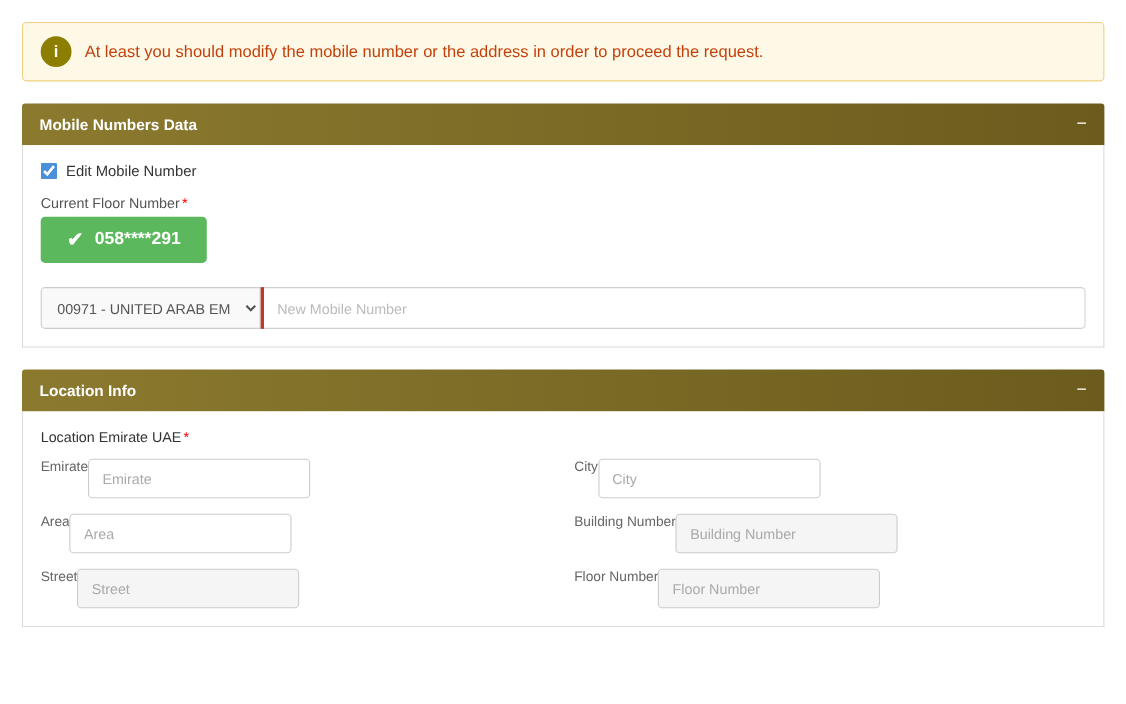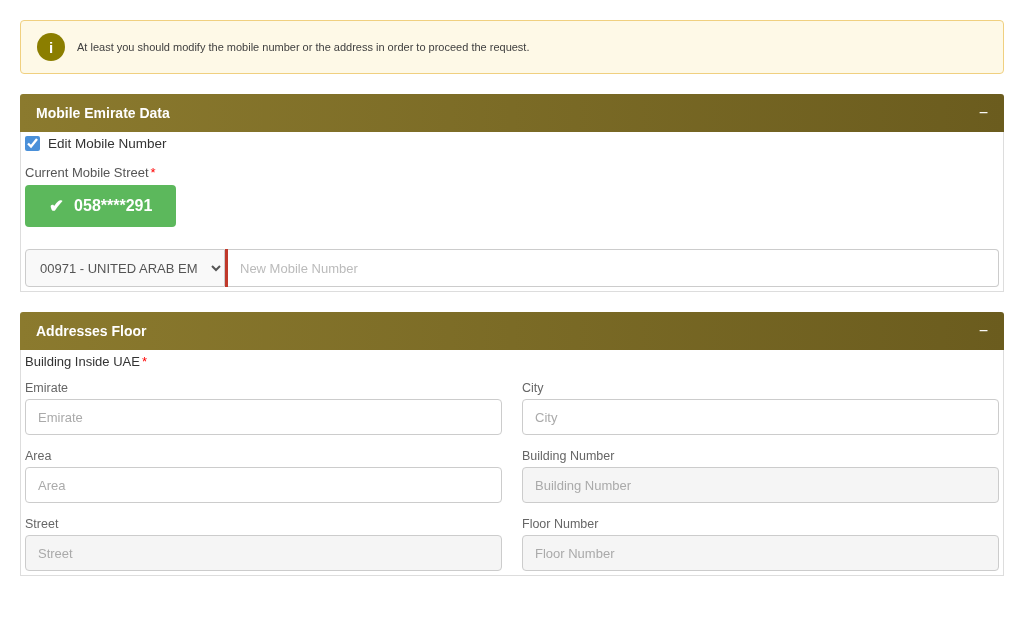--- a/index.html
+++ b/index.html
@@ -35,22 +35,22 @@
       border-radius: 50%;
       display: flex;
       align-items: center;
       justify-content: center;
       color: #fff;
       font-weight: bold;
       font-size: 15px;
       flex-shrink: 0;
     }
     .alert-text {
-      color: #404040;
-      font-size: 11px;
+      color: #c2410c;
+      font-size: 15px;
     }
 
     
     .section-header {
       background: linear-gradient(to right, #8b7a2e, #6b5c1e);
       color: #fff;
       padding: 10px 16px;
       display: flex;
       justify-content: space-between;
       align-items: center;
@@ -64,21 +64,21 @@
     .section-header .collapse-icon {
       font-size: 16px;
       cursor: pointer;
       color: #fff;
     }
 
     
     .section-body {
       border: 1px solid #ddd;
       border-top: none;
-      padding: 4px;
+      padding: 16px;
       background: #fff;
       margin-bottom: 20px;
     }
 
     
     .checkbox-row {
       display: flex;
       align-items: center;
       gap: 8px;
       margin-bottom: 14px;
@@ -163,21 +163,21 @@
     }
 
     
     .form-grid {
       display: grid;
       grid-template-columns: 1fr 1fr;
       gap: 14px 20px;
     }
     .form-group {
       display: flex;
-      flex-direction: column;
+      flex-direction: row;
     }
     .form-input {
       border: 1px solid #ccc;
       border-radius: 4px;
       padding: 8px 12px;
       font-size: 13px;
       color: #555;
       height: 36px;
       outline: none;
       background: #fff;
@@ -213,60 +213,60 @@
 
   <div class="alert-banner">
     <div class="alert-icon">
       <span>i</span>
     </div>
     <span class="alert-text">At least you should modify the mobile number or the address in order to proceed the request.</span>
   </div>
 
   <div>
     <div class="section-header">
-      <span class="section-title">Mobile Emirate Data</span>
+      <span class="section-title">Mobile Numbers Data</span>
       <span class="collapse-icon">−</span>
     </div>
     <div class="section-body">
 
       
       <div class="checkbox-row">
         <input type="checkbox" checked="" style="">
         <span class="checkbox-label">Edit Mobile Number</span>
       </div>
 
       
       <div class="field-label">
-        <span>Current Mobile Street</span><span class="required">*</span>
+        <span>Current Floor Number</span><span class="required">*</span>
       </div>
       <button class="phone-button">
         <span class="check-icon">✔</span>
         <span>058****291</span>
       </button>
 
       
       <div class="mobile-number-row">
         <select class="country-code-select"><option>00971 - UNITED ARAB EMI...</option></select>
         <div class="mobile-divider"></div>
         <input type="text" class="mobile-input" placeholder="New Mobile Number" style="">
       </div>
 
     </div>
   </div>
 
   <div>
     <div class="section-header">
-      <span class="section-title">Addresses Floor</span>
+      <span class="section-title">Location Info</span>
       <span class="collapse-icon">−</span>
     </div>
     <div class="section-body">
 
 
       <div class="location-label">
-        <span>Building Inside UAE</span><span class="required">*</span>
+        <span>Location Emirate UAE</span><span class="required">*</span>
       </div>
 
       <div class="form-grid">
 
         <div class="form-group">
           <label class="field-label-top">Emirate</label>
           <input type="text" class="form-input" placeholder="Emirate" style="">
         </div>
 
         <div class="form-group">

